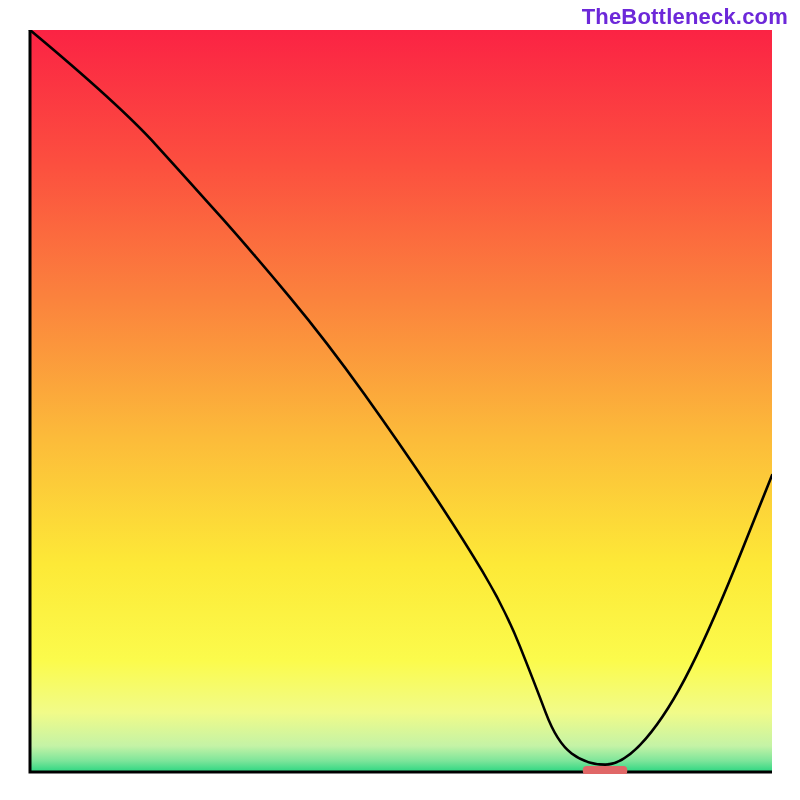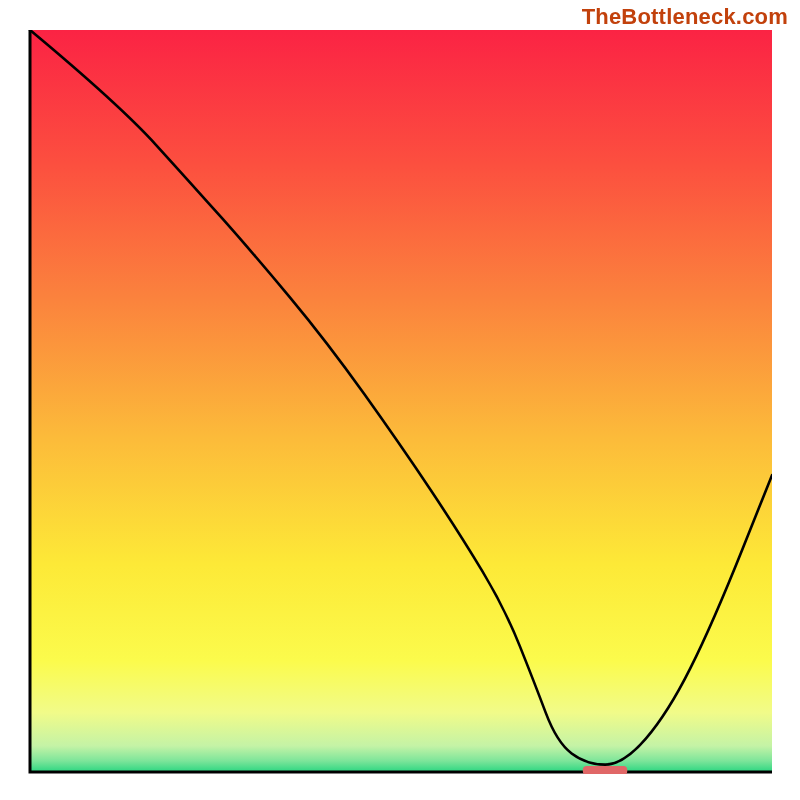--- a/index.html
+++ b/index.html
@@ -14,21 +14,21 @@
     position: relative;
     width: 800px;
     height: 800px;
   }
   .watermark {
     position: absolute;
     top: 4px;
     right: 12px;
     font-size: 22px;
     font-weight: 600;
-    color: #c2410c;
+    color: #6d28d9;
     letter-spacing: 0.2px;
   }
   .panel {
     position: absolute;
     left: 28px;
     top: 30px;
     width: 744px;
     height: 744px;
   }
   .panel svg {

